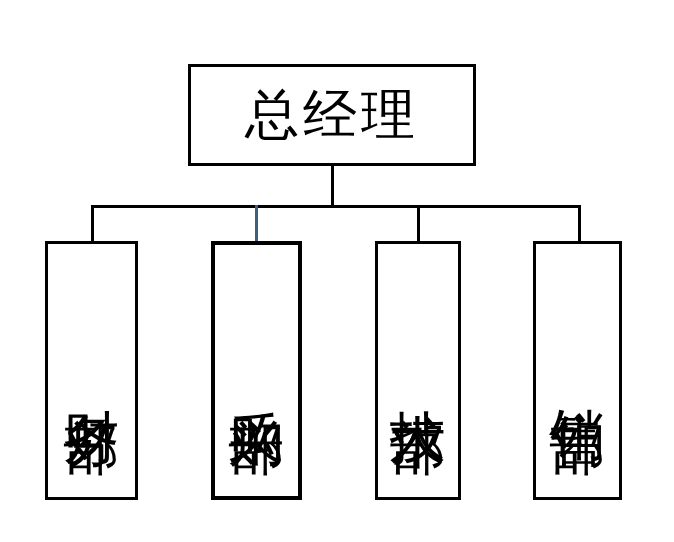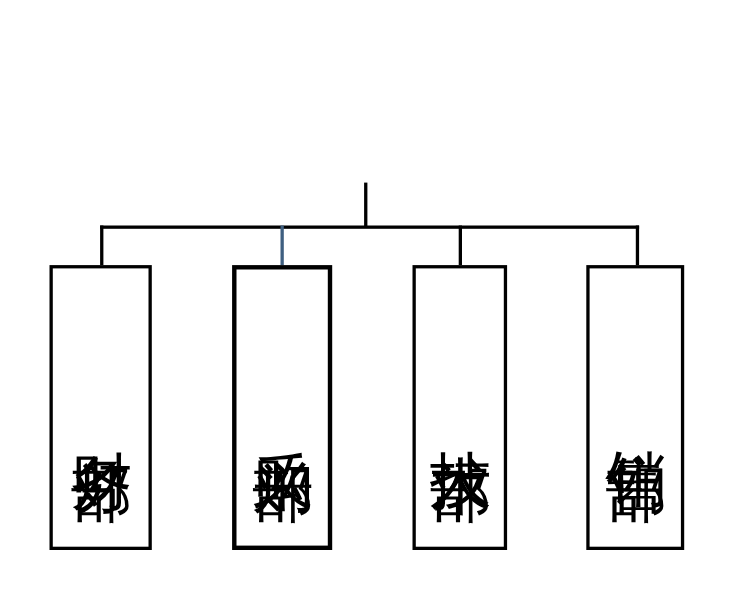--- a/index.html
+++ b/index.html
@@ -73,20 +73,23 @@
   .conn.v { width: 3px; }
   .conn.h { height: 3px; }
 
   .conn.accent { background: #3f5f80; }
 </style>
 </head>
 <body>
 
 <div id="canvas">
 
+  <div class="node root">
+    <span class="root-label">总经理</span>
+  </div>
 
   <div class="conn v" style="left:331px; top:166px; height:41px;"></div>
 
   <div class="conn h" style="left:91px; top:205px; width:490px;"></div>
 
   <div class="conn v" style="left:91px; top:205px; height:37px;"></div>
 
   <div class="conn v accent" style="left:255px; top:205px; height:37px;"></div>
 
   <div class="conn v" style="left:417px; top:205px; height:37px;"></div>

